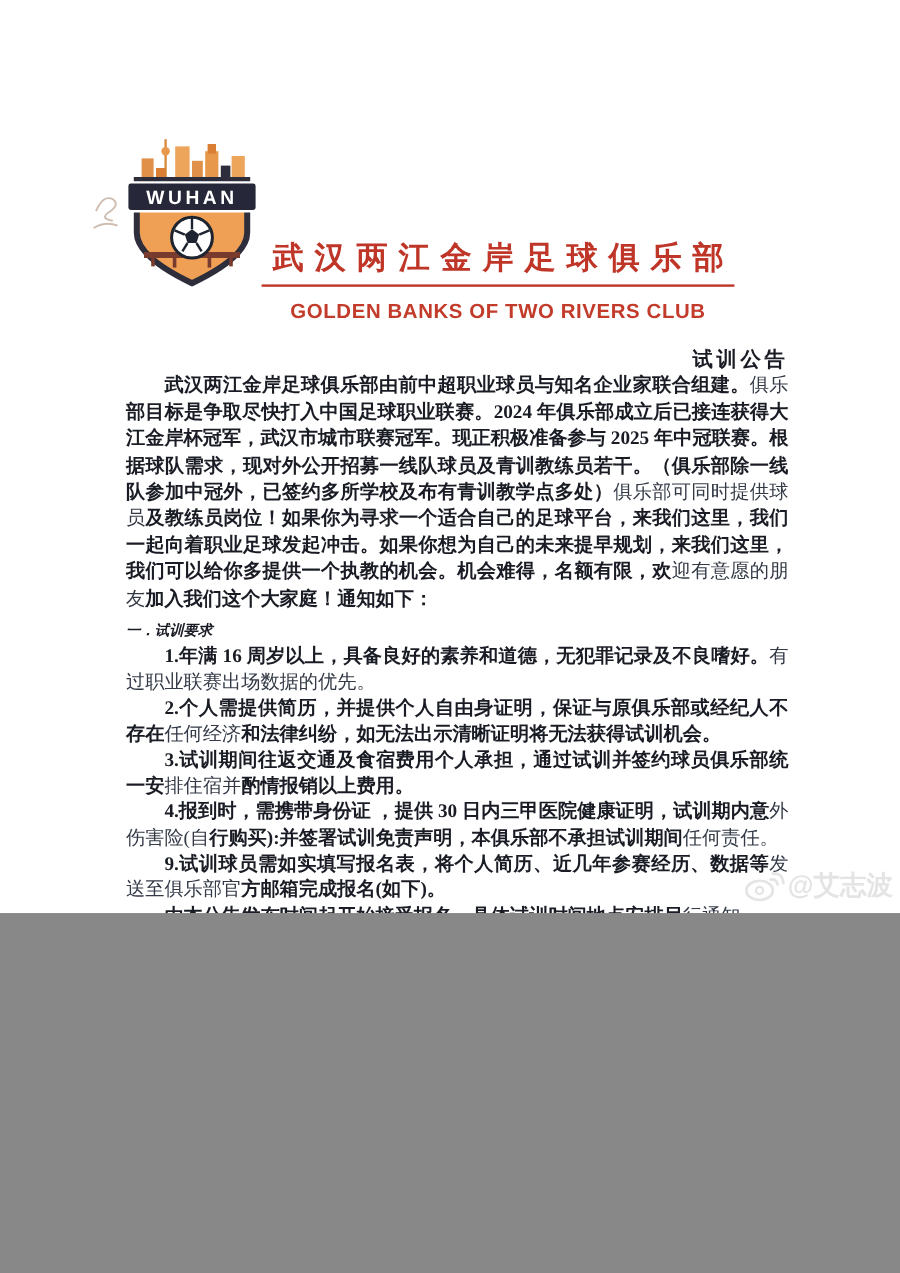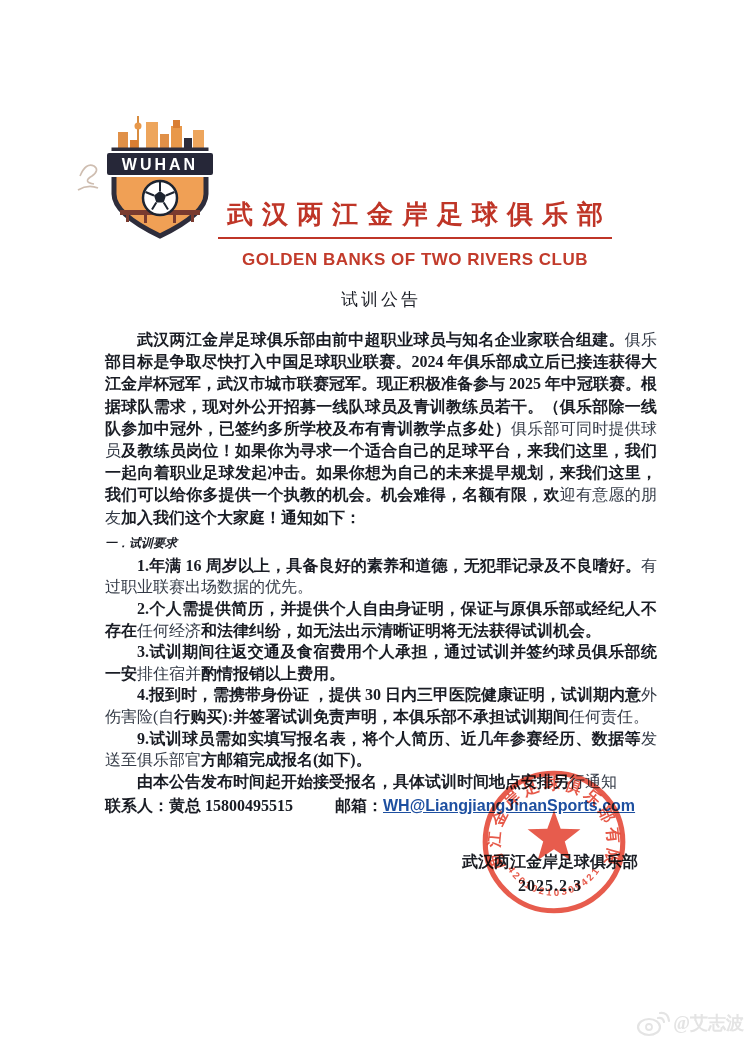--- a/index.html
+++ b/index.html
@@ -1,36 +1,36 @@
 <!DOCTYPE html>
 <html><head>
 <meta charset="utf-8">
 <style>
   html,body{margin:0;padding:0;background:#888;}
   .page{
-    position:relative;width:750px;height:1061px;margin:0 auto;
+    position:relative;width:750px;height:761px;margin:0 auto;
     background:#ffffff;overflow:hidden;
     font-family:"Liberation Serif", serif;
   }
   
   .logo{position:absolute;left:100px;top:110px;width:120px;height:130px;}
   .scribble{position:absolute;left:72px;top:138px;width:60px;height:70px;}
   .titleblock{position:absolute;left:203px;top:197px;width:424px;text-align:center;}
   .title{
     display:inline-block;font-size:26px;font-weight:bold;color:#bf3527;
     letter-spacing:9px;white-space:nowrap;padding:0 0 5px 9px;
     border-bottom:2px solid #bf3527;
   }
   .subtitle{
     margin-top:11px;font-size:17px;font-weight:bold;color:#c23b2b;
     font-family:"Liberation Sans", sans-serif;letter-spacing:.5px;
   }
   
   .docbody{position:absolute;left:105px;top:288px;width:552px;color:#191c24;font-size:16px;}
-  .doc-heading{text-align:center;font-weight:normal;font-size:17px;letter-spacing:3px;margin:0 0 18px;}
+  .doc-heading{text-align:right;font-weight:bold;font-size:17px;letter-spacing:3px;margin:0 0 0;}
   .intro{text-indent:32px;line-height:22.2px;text-align:justify;font-weight:bold;margin:0 0 6px;}
   .sec-heading{font-weight:bold;font-size:12px;margin:6px 0 3px;font-style:italic;}
   .item{text-indent:32px;line-height:21.6px;text-align:justify;font-weight:bold;margin:0;}
   .sec2-head{margin-top:15px;}
   .sec2-body{text-indent:32px;line-height:22px;font-weight:bold;margin:0;}
   .contact{line-height:23px;font-weight:bold;margin-top:1px;white-space:nowrap;}
   .contact-gap{display:inline-block;width:42px;}
   .email-link{
     color:#1d4fa0;text-decoration:underline;cursor:pointer;
     font-family:"Liberation Sans", sans-serif;font-size:16px;
@@ -41,23 +41,23 @@
     position:absolute;left:452px;top:852px;width:196px;text-align:center;
     font-weight:bold;font-size:16px;color:#1a1d24;
   }
   .sig-date{margin-top:4px;letter-spacing:1px;}
   .stamp{
     position:absolute;left:477px;top:765px;width:154px;height:154px;
     mix-blend-mode:multiply;opacity:.92;pointer-events:none;
   }
   
   .watermark{
-    position:absolute;right:6px;bottom:24px;display:flex;align-items:center;gap:3px;
-    color:#e4e4e4;font-size:18px;font-weight:bold;
-    font-family:Liberation Serif, serif;user-select:none;
+    position:absolute;right:6px;bottom:8px;display:flex;align-items:center;gap:3px;
+    color:#e4e4e4;font-size:22px;font-weight:bold;
+    font-family:Liberation Sans, sans-serif;user-select:none;
   }
 </style>
 </head>
 <body>
 
 <div class="page">
 
   <svg class="scribble" viewBox="0 0 60 70">
     <path d="M8,38 q6,-14 14,-10 q6,4 -2,10 q-10,6 2,8 M6,52 q10,-6 20,-2" fill="none" stroke="#b49a85" stroke-width="1.6" opacity="0.65"></path>
   </svg>

